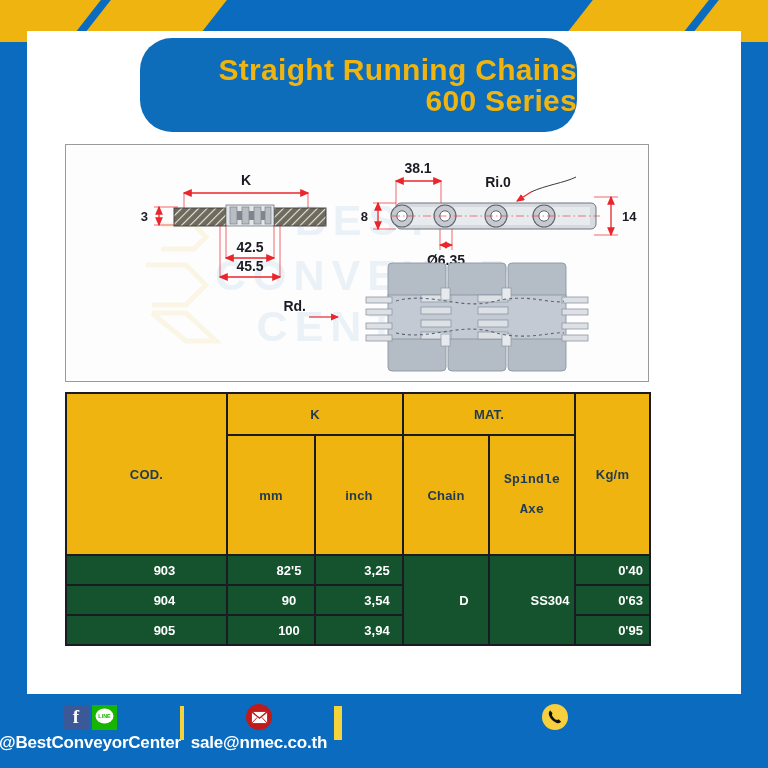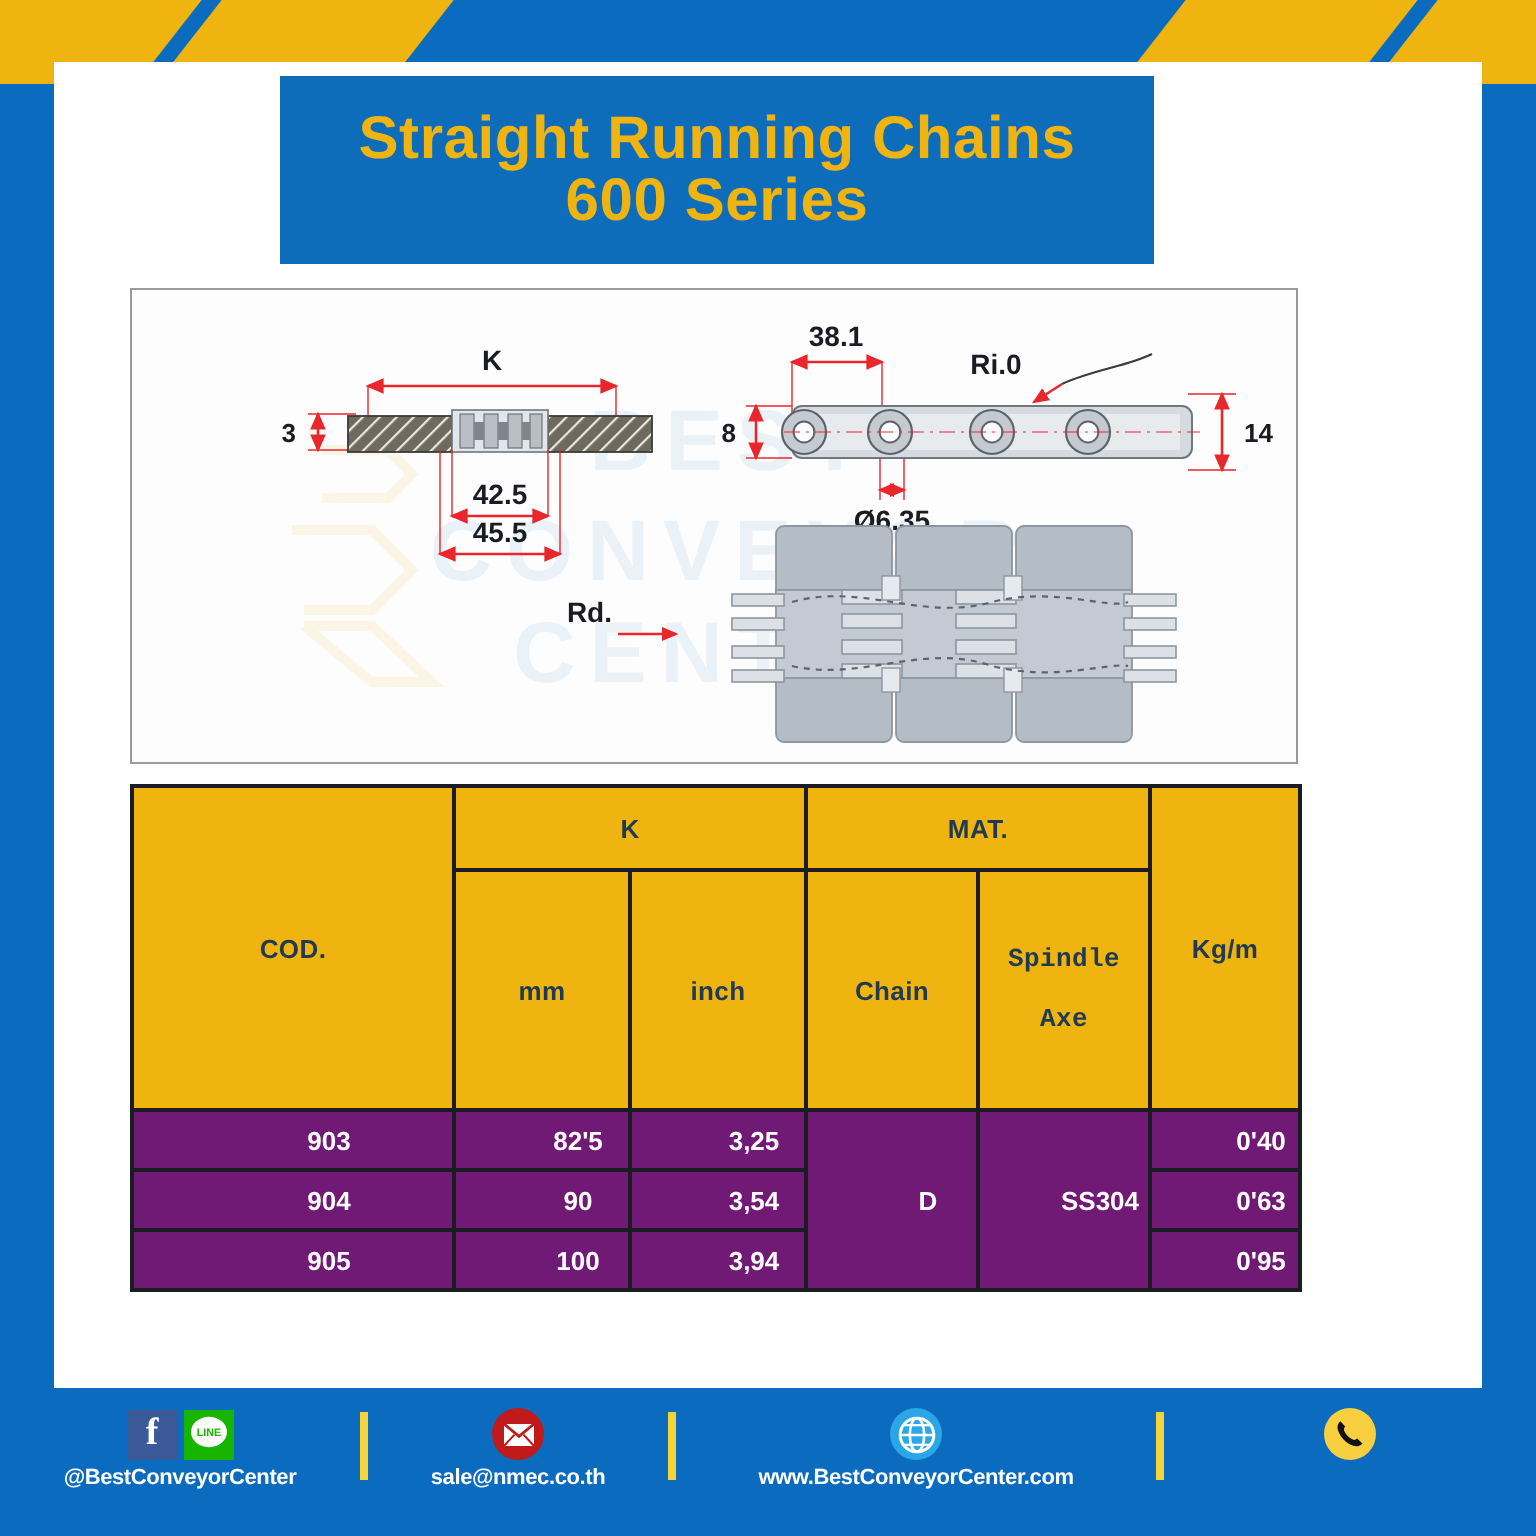--- a/index.html
+++ b/index.html
@@ -38,22 +38,23 @@
     background: #FFFFFF;
   }
 
   
   .title-banner {
     position: absolute;
     left: 140px; top: 38px;
     width: 437px; height: 94px;
     background: #0E6DBB;
     display: flex; flex-direction: column;
-    align-items: center; justify-content: center;
+    align-items: flex-end; justify-content: center;
     line-height: 1.04;
+    border-radius: 32px;
   }
   .title-line {
     color: #F0B411;
     font-size: 30px;
     font-weight: bold;
     letter-spacing: 0.3px;
     white-space: nowrap;
   }
 
   
@@ -81,21 +82,21 @@
     vertical-align: middle;
     font-size: 13px;
     font-weight: bold;
   }
   .hcell {
     background: #EFB40F;
     color: #1F3A52;
     letter-spacing: 0.2px;
   }
   .dcell {
-    background: #701a75;
+    background: #14532d;
     color: #FFFFFF;
     font-weight: normal;
     font-size: 14px;
     height: 30px;
     padding-left: 36px;
   }
   .spindle-axe { line-height: 2.3; font-family: Liberation Mono, monospace; }
 
   
   .footer {
@@ -109,21 +110,21 @@
     display: flex;
     flex-direction: column;
     align-items: center;
     justify-content: flex-start;
     height: 100%;
     padding-top: 4px;
   }
   .f-icons { display: flex; gap: 3px; align-items: center; height: 26px; }
   .f-label {
     color: #FFFFFF;
-    font-size: 11px;
+    font-size: 17px;
     font-weight: bold;
     letter-spacing: -0.2px;
     white-space: nowrap;
     margin-top: 3px;
   }
   .f-sep {
     width: 4px; height: 34px;
     background: #F5D33B;
     align-self: flex-start;
     margin-top: 6px;
@@ -396,34 +397,20 @@
             <path d="M0.6,0.6 L8.5,7.2 L16.4,0.6" fill="none" stroke="#C01A1A" stroke-width="1.4"></path>
             <path d="M0.6,12.4 L6.2,6.4 M16.4,12.4 L10.8,6.4" stroke="#C01A1A" stroke-width="1"></path>
           </svg>
         </span>
       </div>
       <div class="f-label">sale@nmec.co.th</div>
     </div>
 
     <div class="f-sep"></div>
 
-    <div class="f-item" style="width:240px">
-      <div class="f-icons">
-        <span class="i-circ i-web">
-          <svg width="19" height="19" viewBox="0 0 19 19">
-            <circle cx="9.5" cy="9.5" r="8.4" fill="none" stroke="#FFFFFF" stroke-width="1.5"></circle>
-            <ellipse cx="9.5" cy="9.5" rx="3.6" ry="8.4" fill="none" stroke="#FFFFFF" stroke-width="1.3"></ellipse>
-            <line x1="1.1" y1="9.5" x2="17.9" y2="9.5" stroke="#FFFFFF" stroke-width="1.3"></line>
-            <line x1="3" y1="4.6" x2="16" y2="4.6" stroke="#FFFFFF" stroke-width="1.1"></line>
-            <line x1="3" y1="14.4" x2="16" y2="14.4" stroke="#FFFFFF" stroke-width="1.1"></line>
-          </svg>
-        </span>
-      </div>
-      <div class="f-label">www.BestConveyorCenter.com</div>
-    </div>
 
     <div class="f-sep"></div>
 
     <div class="f-item" style="width:auto;flex:1">
       <div class="f-icons">
         <span class="i-circ i-tel">
           <svg width="16" height="16" viewBox="0 0 16 16">
             <path d="M3.2,1.6 C2.0,2.6 1.4,4.2 2.0,6.1 C3.0,9.5 6.2,12.8 9.7,13.9 C11.6,14.5 13.2,13.9 14.2,12.7 L11.6,10.3 C11.0,10.9 10.2,11.1 9.4,10.8 C7.6,10.0 5.8,8.2 5.1,6.4 C4.8,5.6 5.0,4.8 5.6,4.2 Z" fill="#111111"></path>
           </svg>
         </span>

